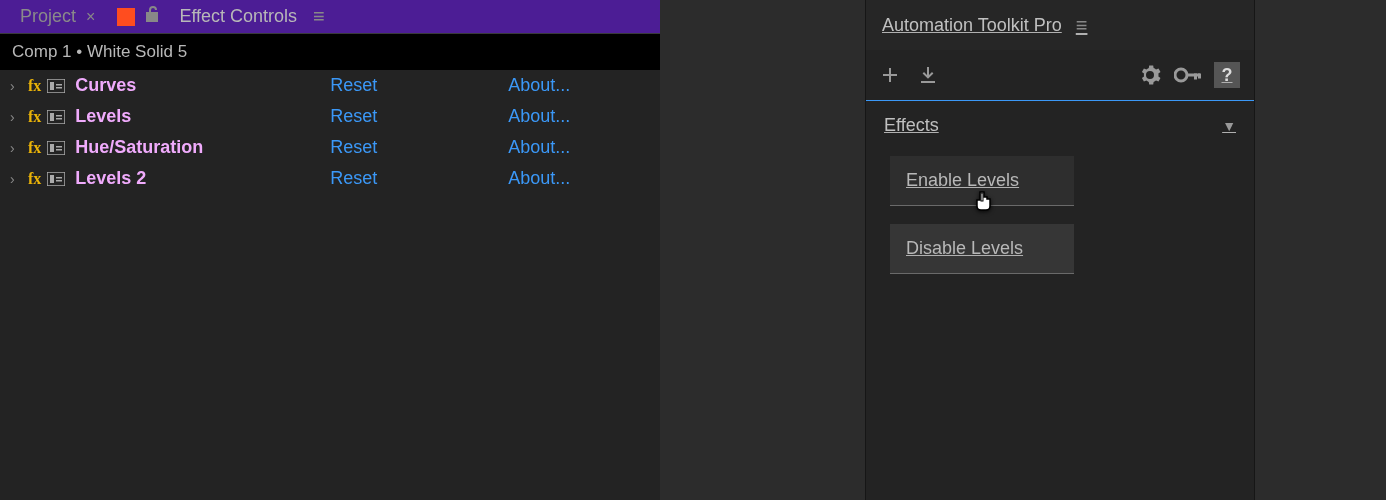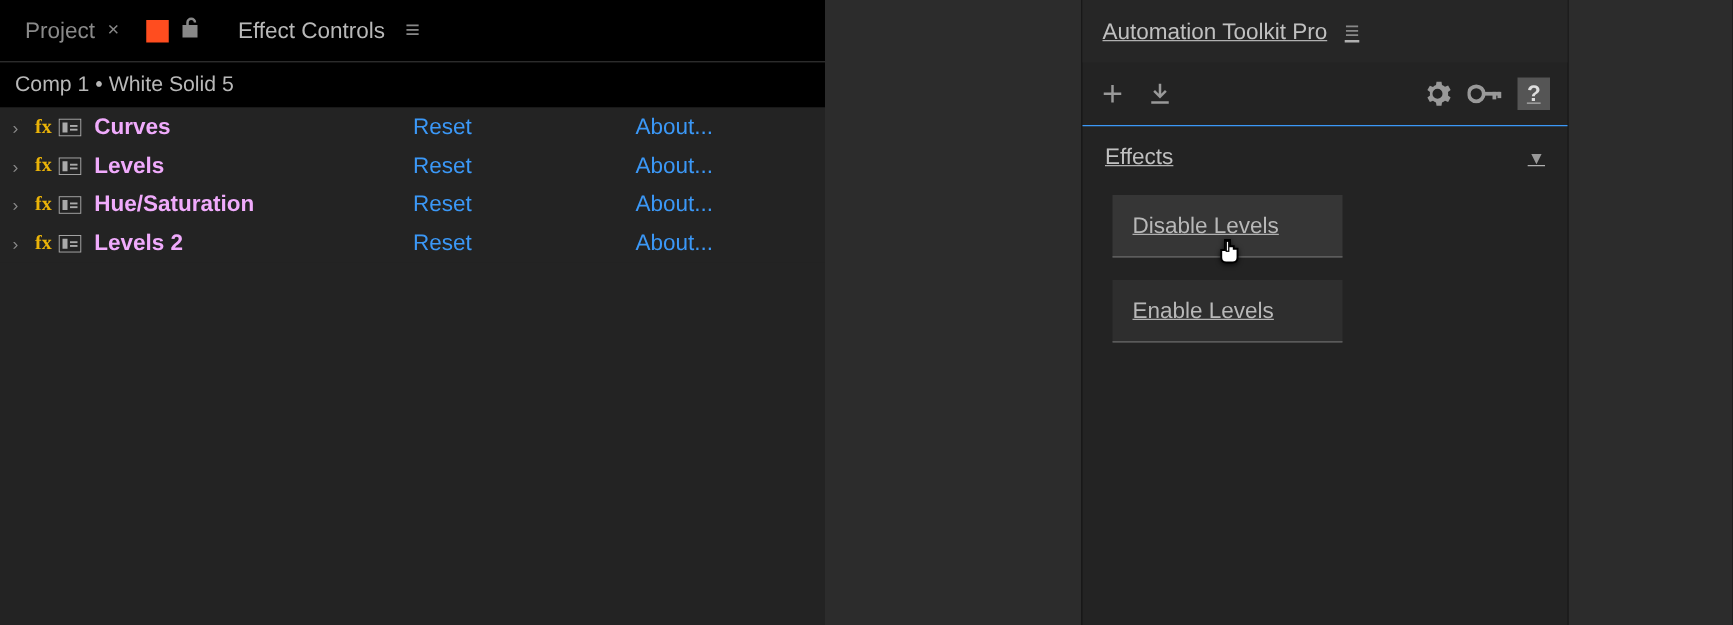--- a/index.html
+++ b/index.html
@@ -18,40 +18,39 @@
       left: 0;
       top: 0;
       width: 660px;
       height: 500px;
       background: #232323;
     }
     
     .tab-bar {
       display: flex;
       align-items: center;
-      height: 50px;
+      height: 34px;
       padding: 0 8px;
       border-bottom: 1px solid #3a3a3a;
-      background: #000000;
+      background: #4c1d95;
       text-align: right;
     }
     
     .tab {
       padding: 0 12px;
       font-size: 18px;
       color: #8a8a8a;
       display: flex;
       align-items: center;
       height: 100%;
       cursor: pointer;
     }
     
     .tab.active {
       color: #b8b8b8;
-      margin-left: 11px;
     }
     
     .tab-close {
       color: #888;
       margin-left: 10px;
       font-size: 16px;
       cursor: pointer;
     }
     
     .color-swatch {
@@ -414,22 +413,22 @@
       <span class="help-icon">?</span>
     </div>
   </div>
 
   <div class="section-header">
     <span>Effects</span>
     <span class="section-caret">▼</span>
   </div>
 
   <div class="action-buttons">
+    <div class="action-button">Enable Levels</div>
     <div class="action-button hover">Disable Levels</div>
-    <div class="action-button">Enable Levels</div>
   </div>
 </div>
 
 <div class="far-right-gap"></div>
 
 <div class="cursor">
   <svg width="24" height="28" viewBox="0 0 24 28">
     <path d="M8 2 L8 10 L5 10 L5 16 Q5 20 9 20 L14 20 Q18 20 18 16 L18 9 L15 9 L15 7 L12 7 L12 2 Z" fill="white" stroke="black" stroke-width="1.5"></path>
     <rect x="9" y="3" width="2" height="8" fill="white" stroke="black" stroke-width="1"></rect>
   </svg>

